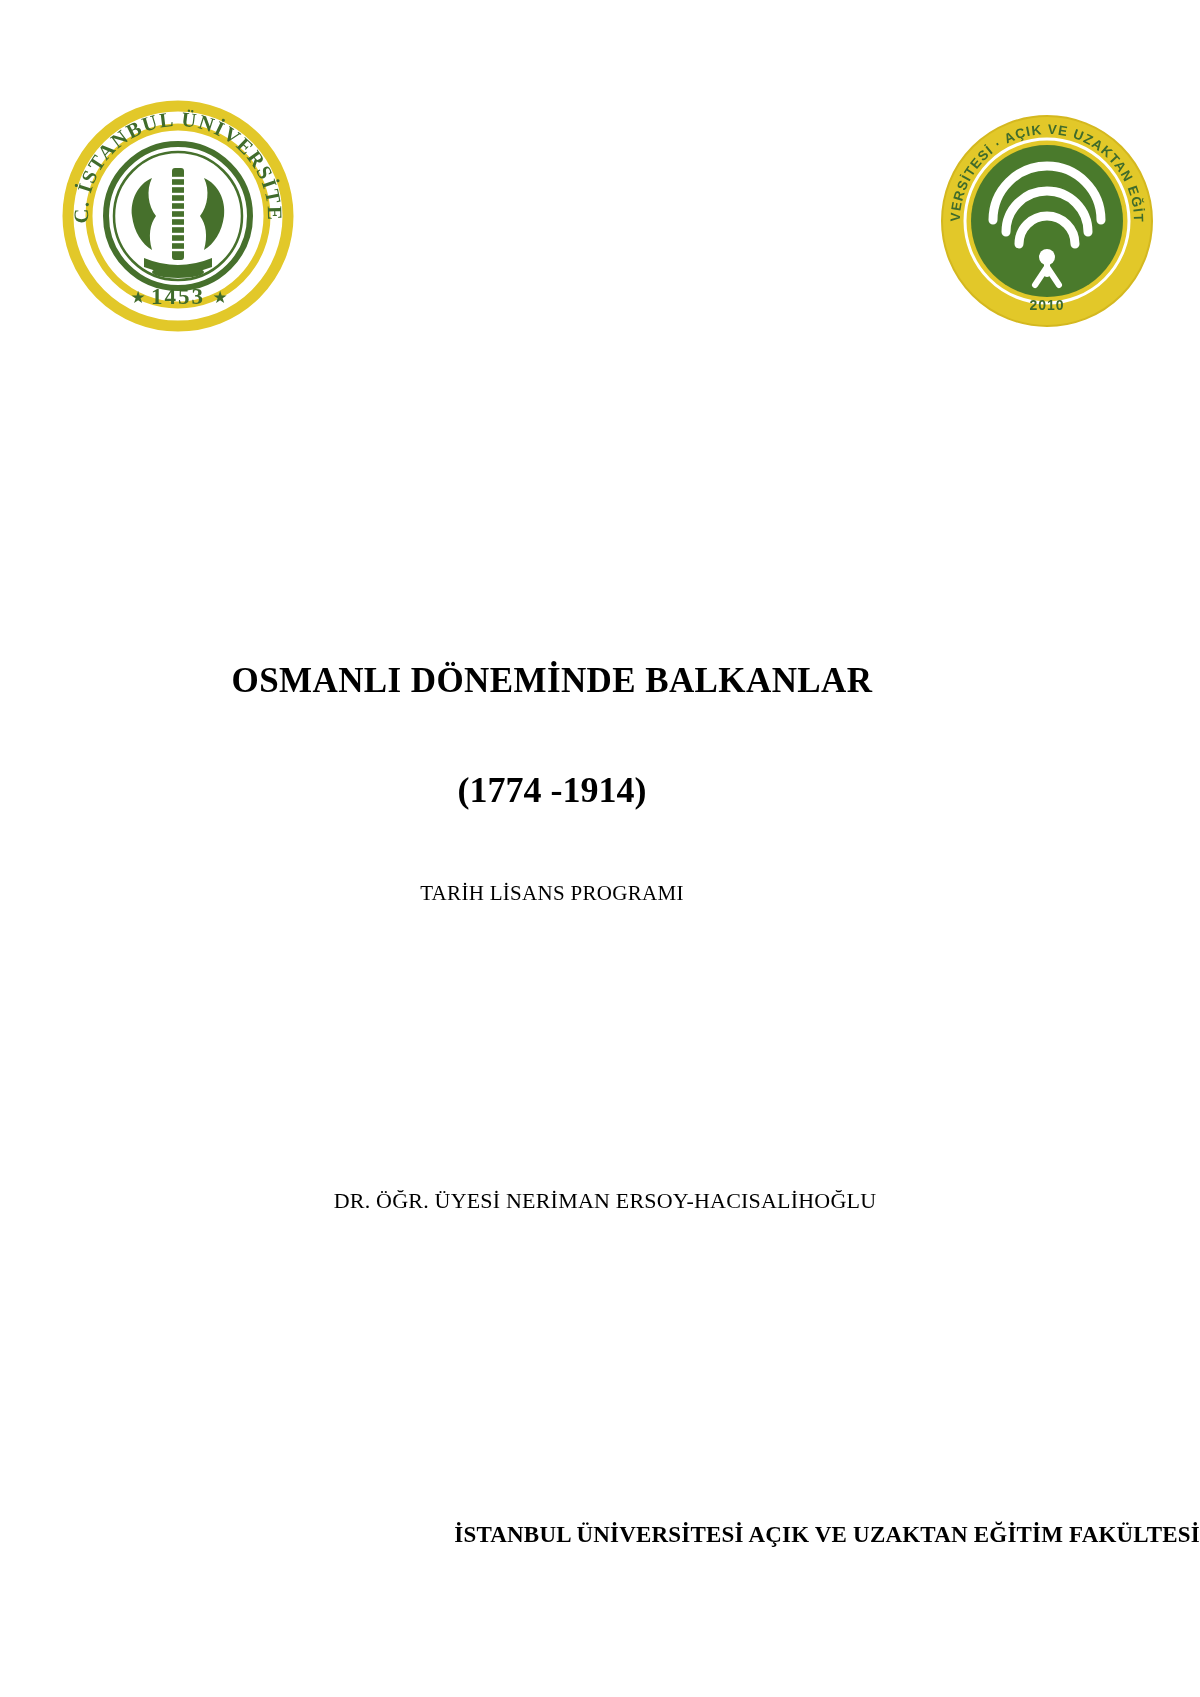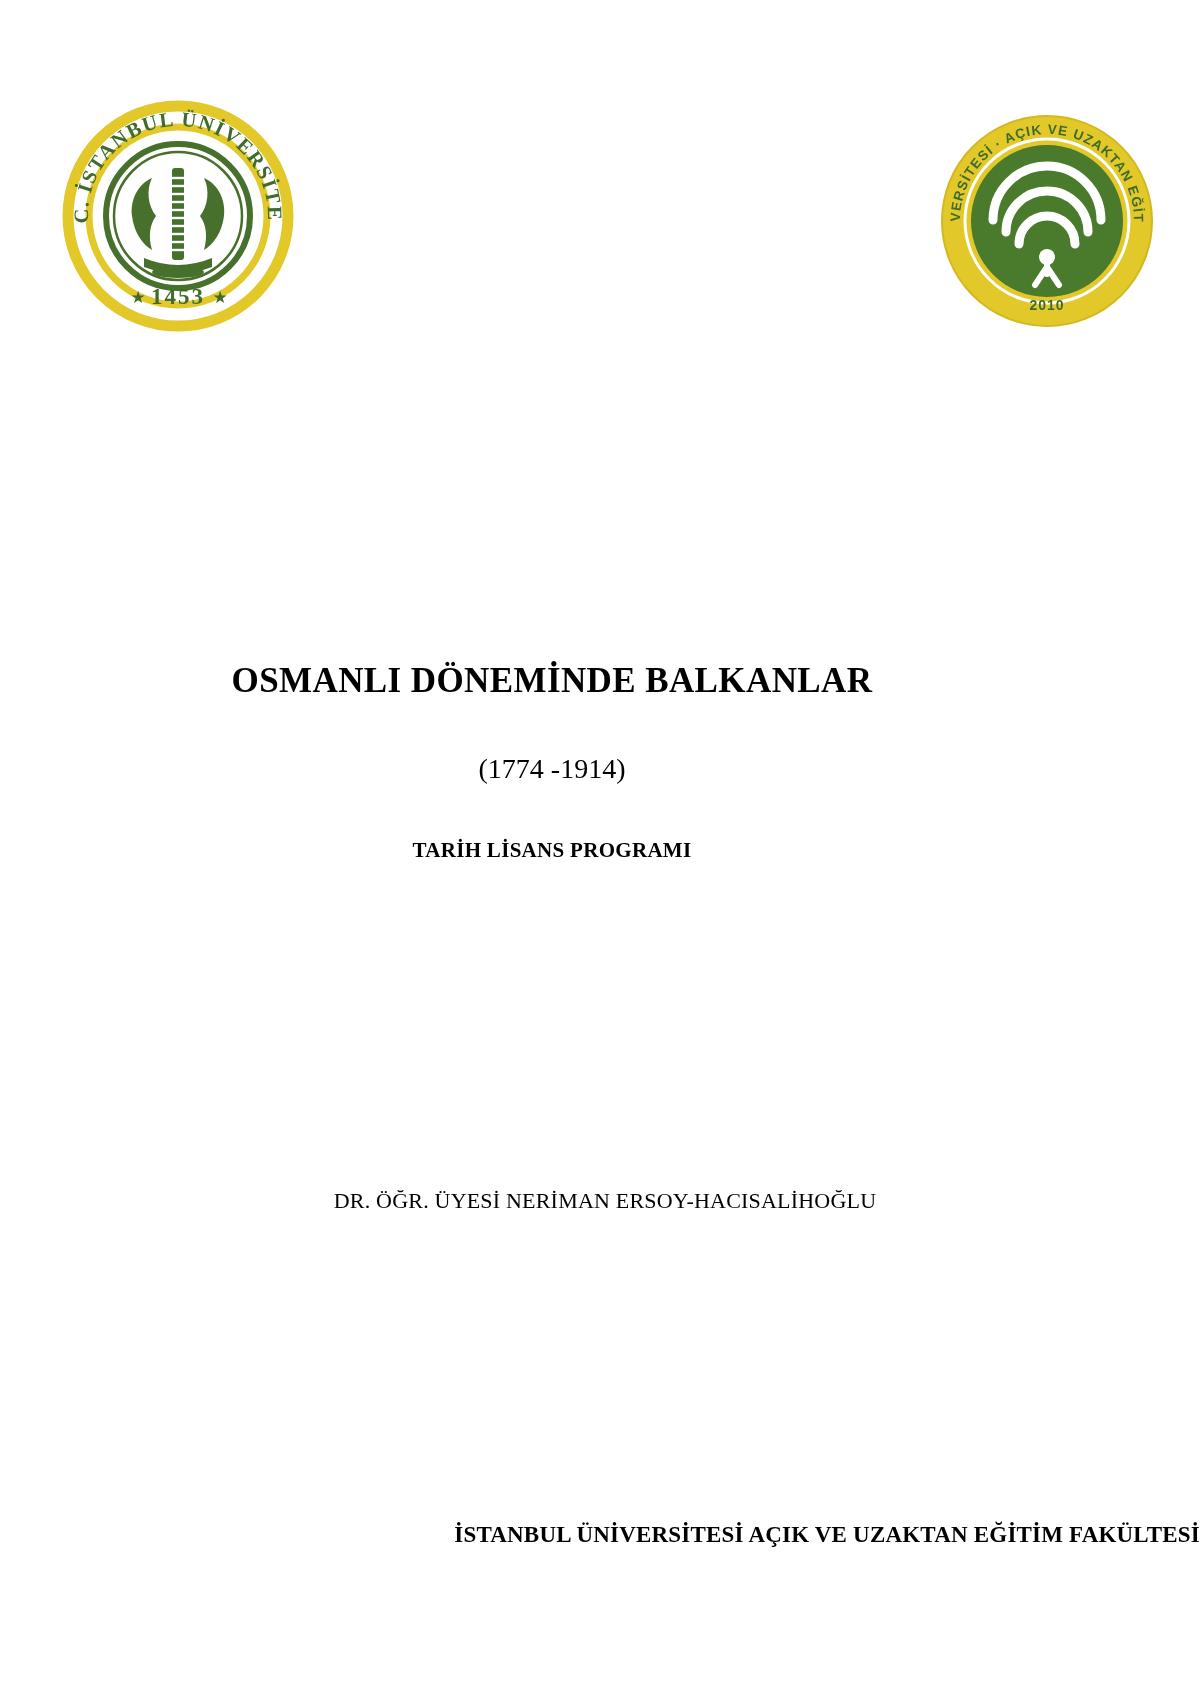--- a/index.html
+++ b/index.html
@@ -50,29 +50,29 @@
     text-align: center;
   }
   .doc-title {
     font-size: 35px;
     font-weight: bold;
     letter-spacing: 0.4px;
     margin: 0;
     line-height: 1.2;
   }
   .doc-subtitle {
-    font-size: 28px;
-    font-weight: normal;
-    margin: 0;
+    font-size: 36px;
+    font-weight: bold;
+    margin: 17px;
     padding-top: 50px;
     line-height: 1.2;
   }
   .doc-program {
     font-size: 21px;
-    font-weight: bold;
+    font-weight: normal;
     margin: 0;
     padding-top: 52px;
     letter-spacing: 0.3px;
   }
 
   .author {
     position: absolute;
     left: 5px;
     top: 1188px;
     width: 1200px;

